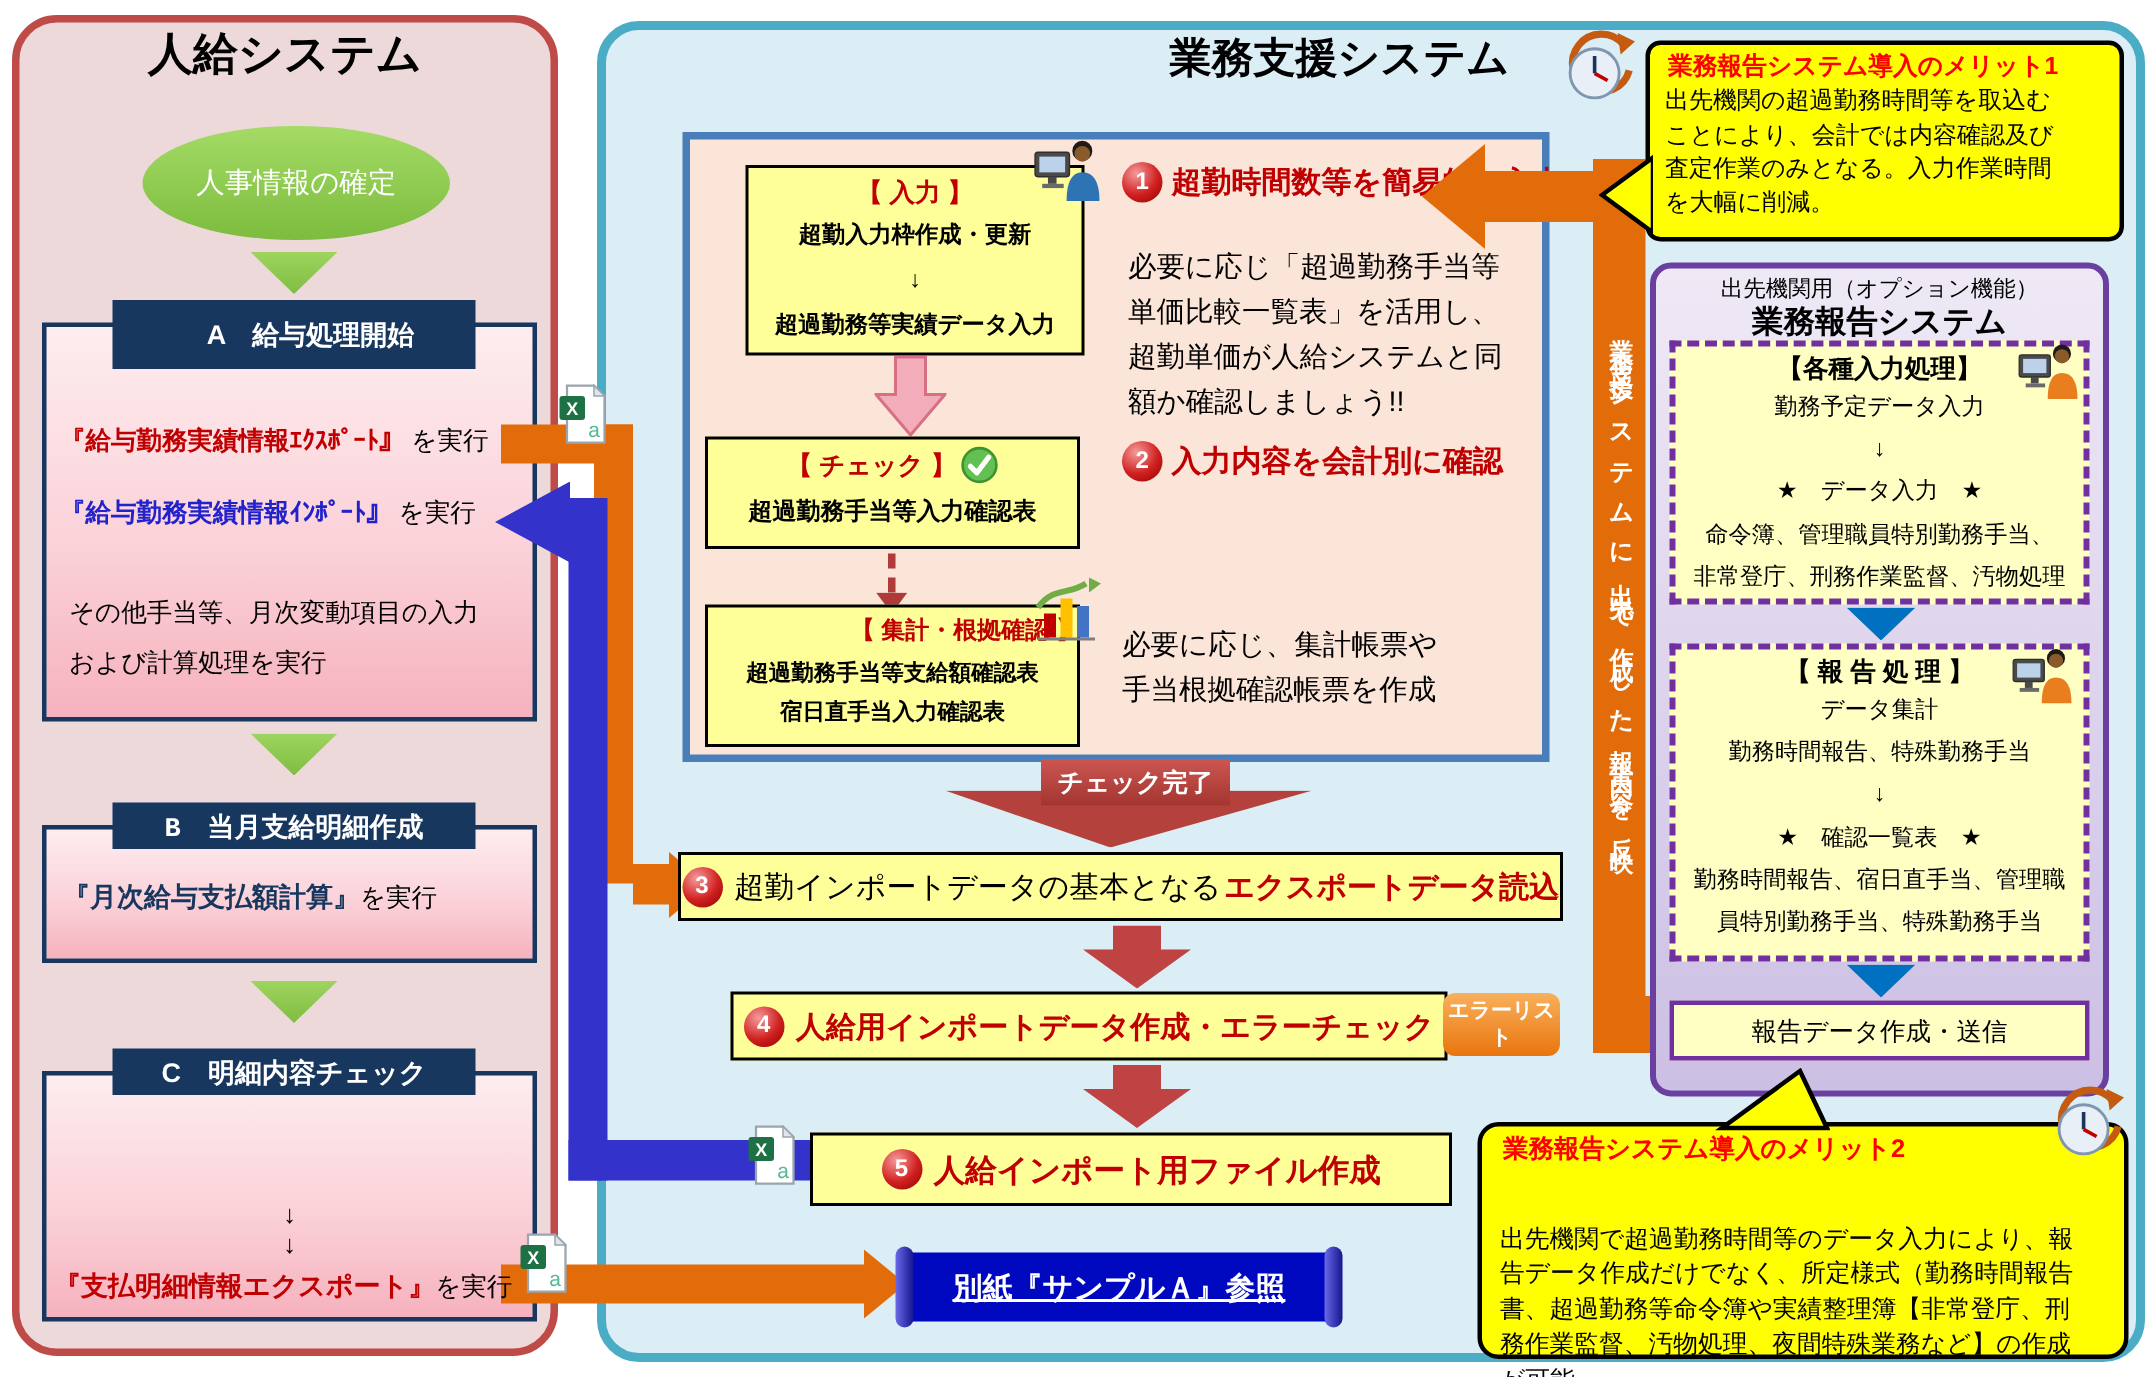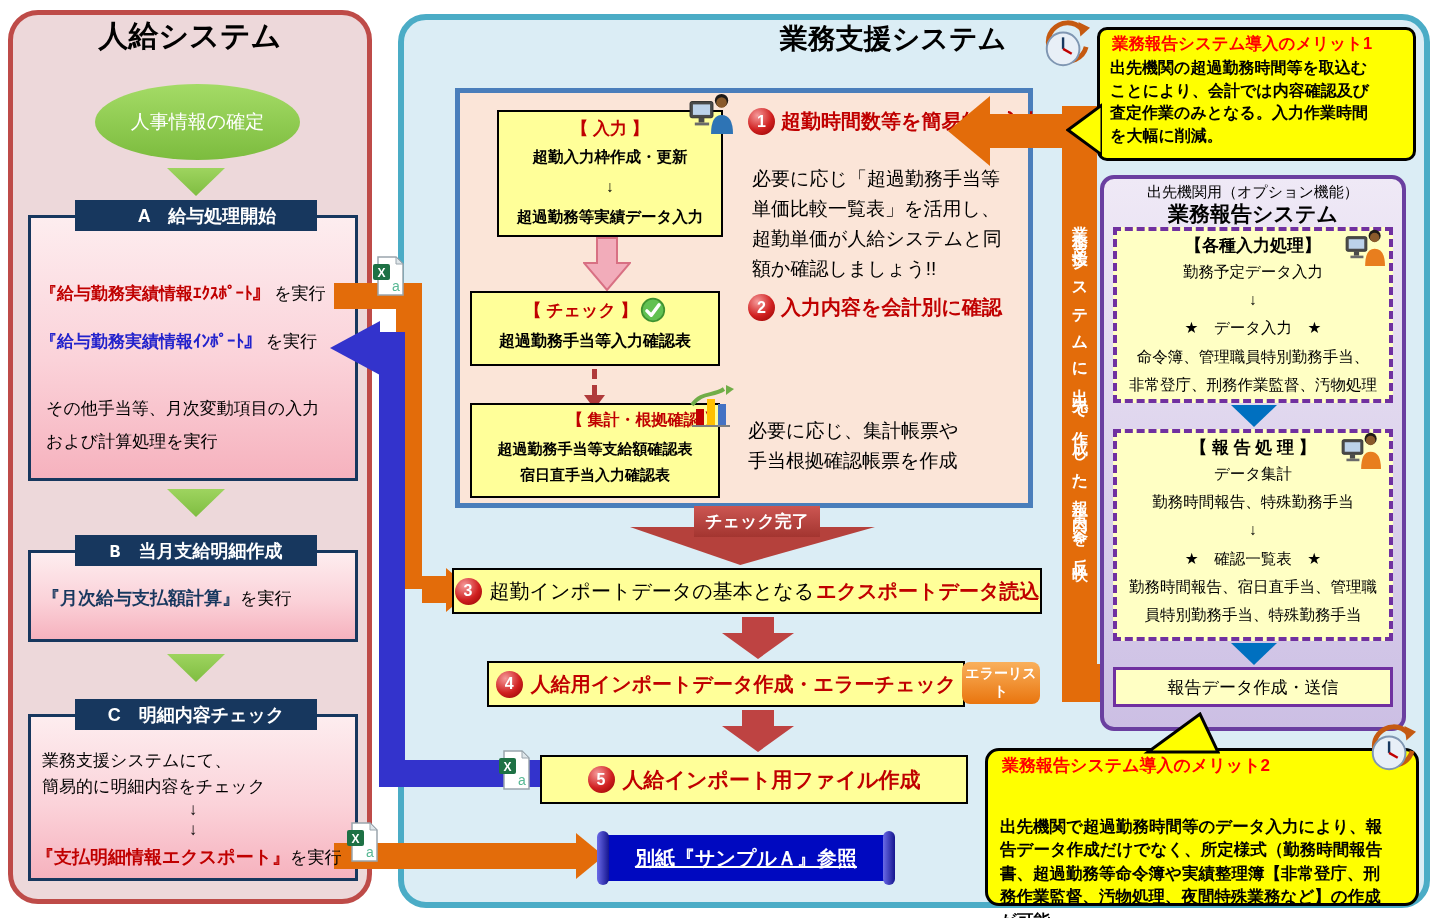--- a/index.html
+++ b/index.html
@@ -47,52 +47,50 @@
   
   .purple-panel { left:1100px; top:175px; width:306px; height:556px; border:4px solid #6A3FA0; border-radius:14px; background:linear-gradient(180deg,#EFE9F6,#CCBFE4); z-index:1; }
   .pdash { background:#FFFFC4; border:4px dashed #7030A0; z-index:2; }
   .ptri { background:#0070C0; clip-path:polygon(0 0,100% 0,50% 100%); z-index:2; }
   .send-box { left:1113px; top:667px; width:280px; height:40px; background:#FFFFC4; border:3px solid #7030A0; font-size:17px; z-index:2; }
   .pbody { font-size:15.5px; line-height:1.82; text-align:center; color:#000; }
 
   
   .callout { background:#FFFF00; border:3px solid #000; z-index:2; }
   .callout-title { color:#FF0000; font-weight:bold; }
-  .callout-body { color:#000; line-height:1.42;font-weight:bold; }
+  .callout-body { color:#000; line-height:1.42; }
   svg { display:block; }
 </style>
 </head>
 <body>
 
 <div id="root">
 
   <div class="abs left-panel"></div>
   <div class="abs jinkyu-title">人給システム</div>
   <div class="abs start-ellipse center">人事情報の確定</div>
   <div class="abs gtri" style="left:167px;top:168px;width:58px;height:28px;"></div>
 
   <div class="abs pinkbox" style="left:28px;top:215px;width:330px;height:266px;"></div>
-  <div class="abs navy-header center" style="left:75px;top:200px;width:242px;height:31px;padding-left:22px;">A　給与処理開始</div>
+  <div class="abs navy-header center" style="left:75px;top:200px;width:242px;height:46px;padding-left:22px;">A　給与処理開始</div>
   <div class="abs" style="left:40px;top:282px;font-size:17px;z-index:2;"><span class="red-q">『給与勤務実績情報ｴｸｽﾎﾟｰﾄ』</span><span> を実行</span></div>
   <div class="abs" style="left:40px;top:330px;font-size:17px;z-index:2;"><span class="blue-q">『給与勤務実績情報ｲﾝﾎﾟｰﾄ』</span><span> を実行</span></div>
   <div class="abs preline" style="left:46px;top:392px;font-size:17px;line-height:1.95;z-index:2;">その他手当等、月次変動項目の入力
 および計算処理を実行</div>
 
   <div class="abs gtri" style="left:167px;top:489px;width:58px;height:28px;"></div>
 
   <div class="abs pinkbox" style="left:28px;top:550px;width:330px;height:92px;"></div>
   <div class="abs navy-header center" style="left:75px;top:535px;width:242px;height:31px;font-family:Liberation Mono, monospace;">B　当月支給明細作成</div>
   <div class="abs" style="left:42px;top:586px;font-size:17px;z-index:2;"><span class="navy-q">『月次給与支払額計算』</span><span>を実行</span></div>
 
   <div class="abs gtri" style="left:167px;top:654px;width:58px;height:28px;"></div>
 
   <div class="abs pinkbox" style="left:28px;top:714px;width:330px;height:167px;"></div>
   <div class="abs navy-header center" style="left:75px;top:699px;width:242px;height:31px;">C　明細内容チェック</div>
-  <div class="abs preline" style="left:42px;top:748px;font-size:17px;line-height:1.5;z-index:2;">業務支援システムにて、
-簡易的に明細内容をチェック</div>
   <div class="abs preline" style="left:28px;top:800px;width:330px;text-align:center;font-size:17px;line-height:1.2;z-index:2;">↓
 ↓</div>
   <div class="abs" style="left:36px;top:845px;font-size:17px;z-index:2;"><span class="red-q" style="font-size:18px;">『支払明細情報エクスポート』</span><span>を実行</span></div>
 
   <div class="abs teal-panel"></div>
   <div class="abs gyomu-title">業務支援システム</div>
 
   <div class="abs obar" style="left:334px;top:283px;width:88px;height:26px;"></div>
   <div class="abs obar" style="left:396px;top:283px;width:26px;height:306px;"></div>
   <div class="abs obar" style="left:422px;top:576px;width:24px;height:27px;"></div>

